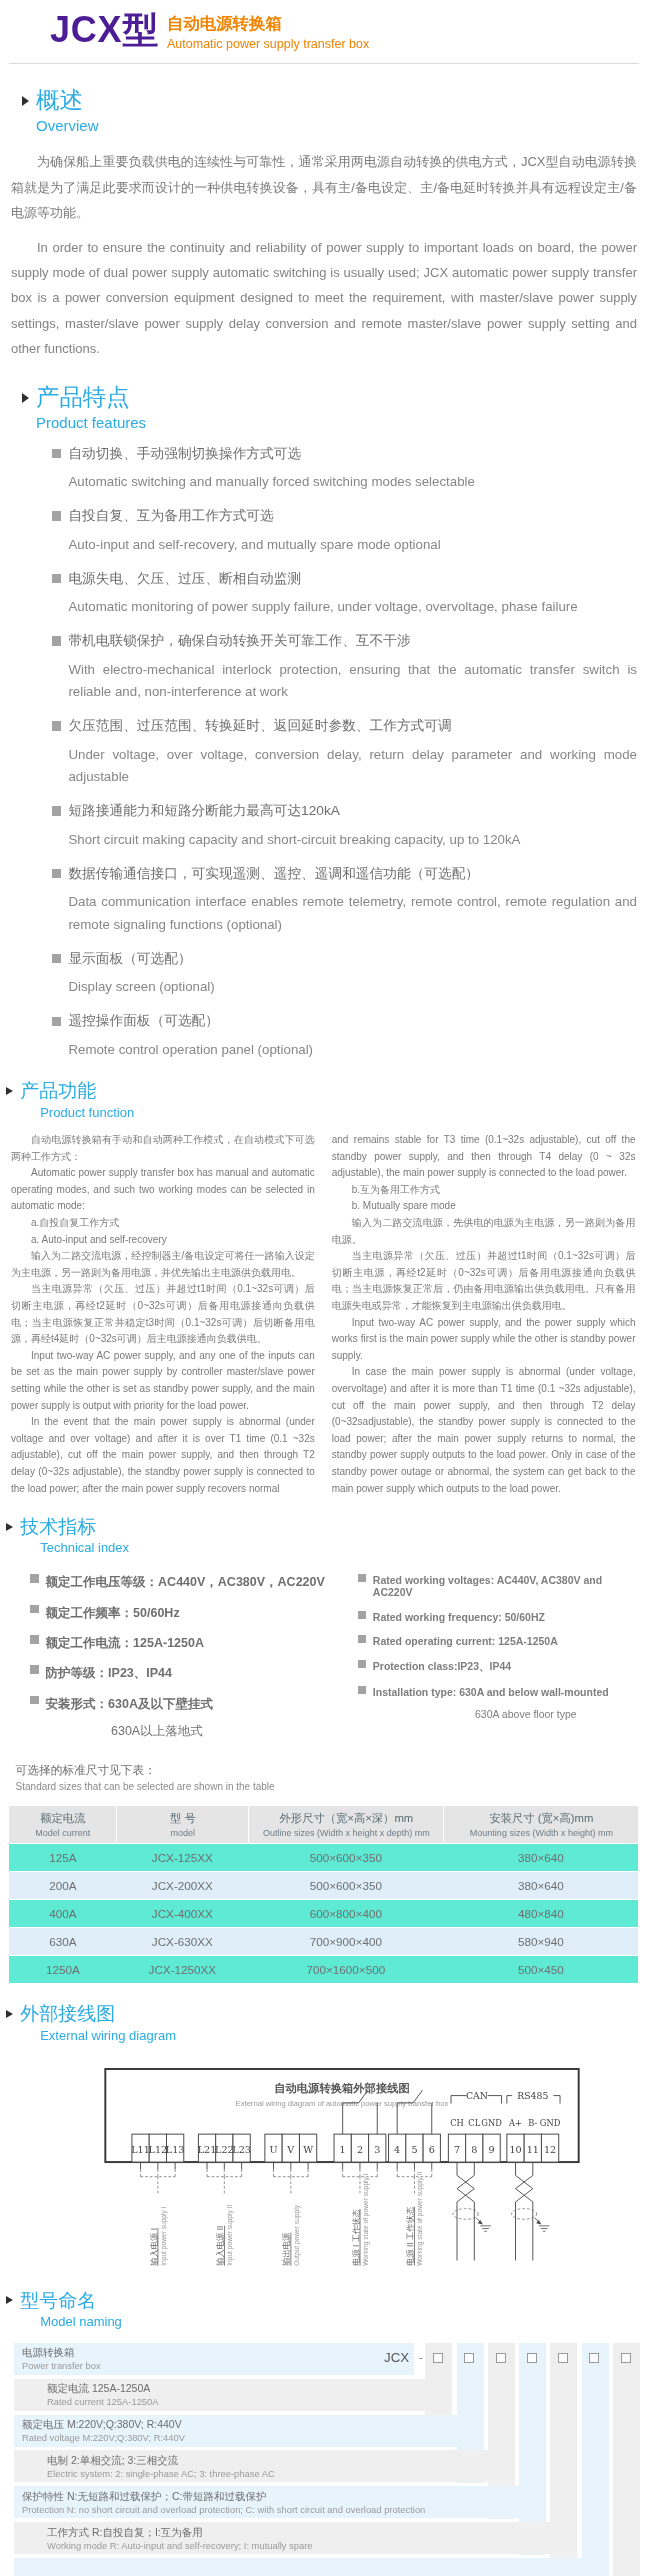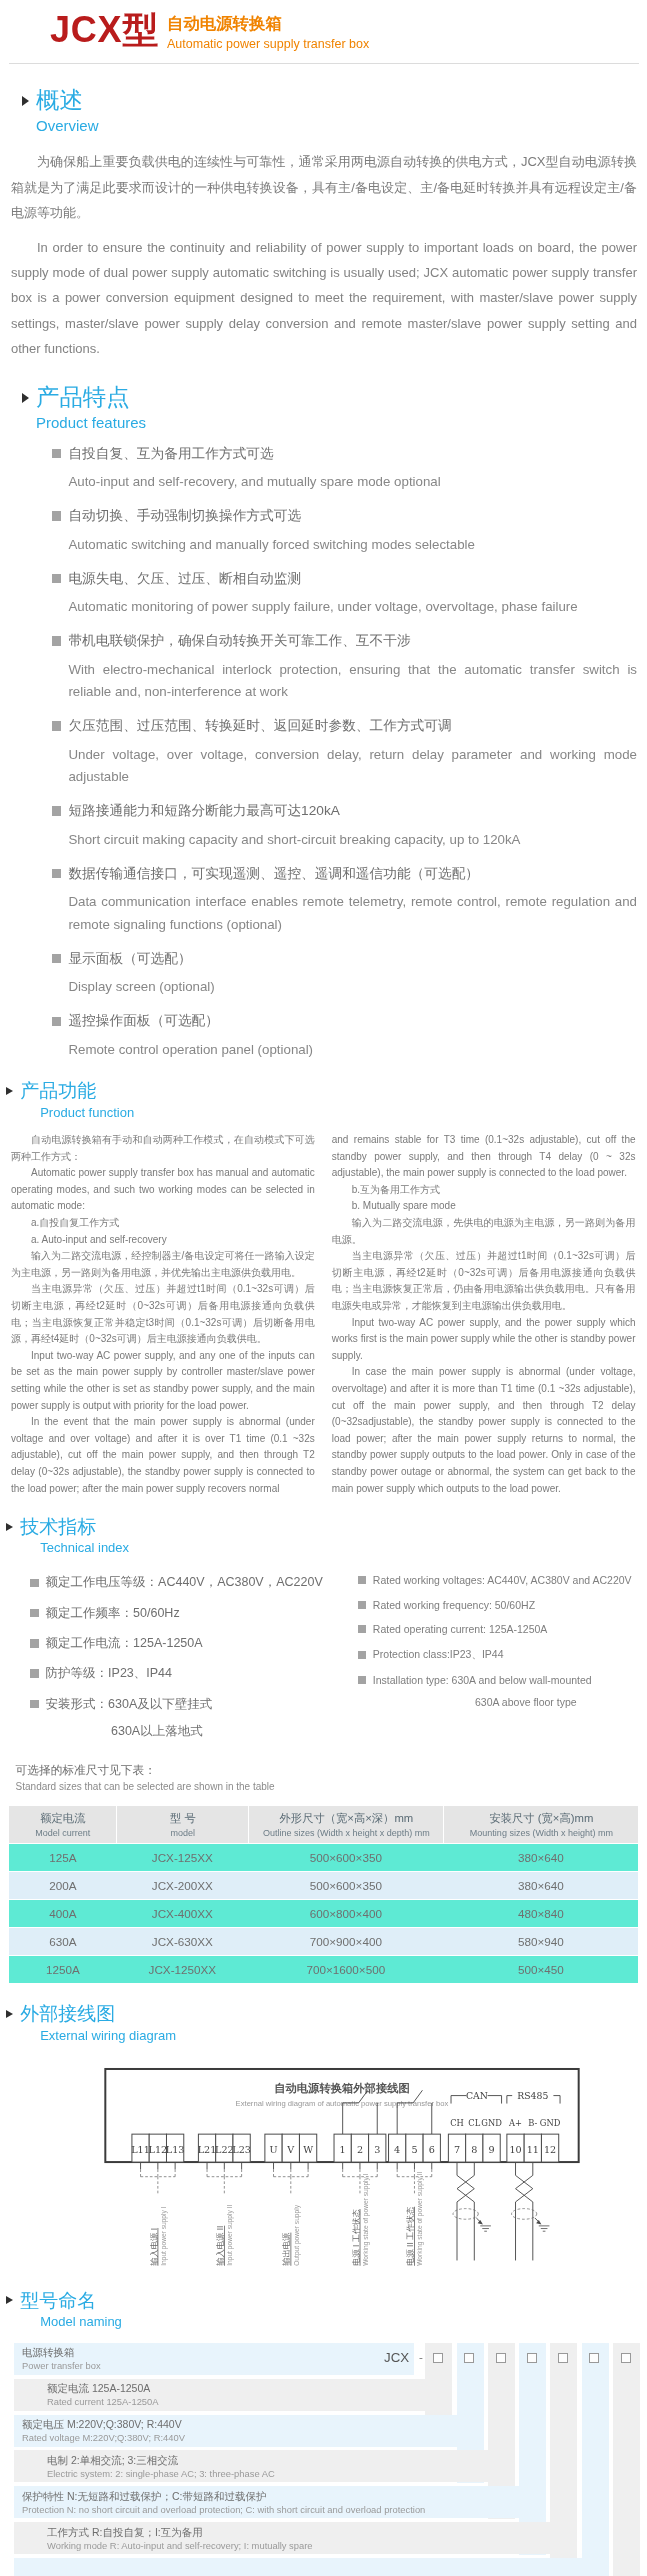--- a/index.html
+++ b/index.html
@@ -2,21 +2,21 @@
 <html style="font-size:12.5px"><head>
 <meta charset="utf-8">
 <style>
   * { margin:0; padding:0; box-sizing:border-box; }
   html,body { background:#fff; }
   body { font-family:"Liberation Sans", sans-serif; }
   .page { position:relative; width:648px; height:2576px; margin:0 auto; background:#fff; overflow:hidden; }
 
   
   .hdr { display:flex; align-items:flex-start; padding:11px 0 0 50px; }
-  .hdr .model { color:#b91c1c; font-size:36px; font-weight:bold; letter-spacing:0.8px; line-height:1.05; }
+  .hdr .model { color:#4c1d95; font-size:36px; font-weight:bold; letter-spacing:0.8px; line-height:1.05; }
   .hdr .tblock { margin-left:7.8px; padding-top:1.6px; }
   .hdr .t-zh { color:#f08300; font-size:16.4px; font-weight:bold; }
   .hdr .t-en { color:#f08300; font-size:12.5px; margin-top:2.3px; }
   .hdr-rule { border:none; border-top:0.8px solid #dcdcdc; margin:12.5px 9.4px 0 9.4px; }
 
   
   .sec-head { display:flex; align-items:flex-start; }
   .sec-head.big { margin:23.4px 0 0 22px; }
   .sec-head.small { margin:20px 0 0 6.2px; }
   .tri { width:0; height:0; border-top:5.5px solid transparent; border-bottom:5.5px solid transparent; border-left:7.8px solid #2f2f2f; margin-top:7.8px; }
@@ -41,21 +41,21 @@
   
   .func-cols { display:flex; gap:17px; margin:12.5px 12.5px 0 11px; }
   .func-col { flex:1; }
   .fp { color:#7a7a7a; font-size:10px; line-height:1.66; text-align:justify; text-indent:2em; }
   .fp.noind { text-indent:0; }
 
   
   .tech-cols { display:flex; margin:19px 9.4px 0 30px; }
   .tech-left { width:328px; }
   .tech-right { flex:1; }
-  .tech-item { display:flex; align-items:center; color:#6f6f6f; font-size:12.5px; margin-bottom:13.3px; }
+  .tech-item { display:flex; align-items:flex-start; color:#6f6f6f; font-size:12.5px; margin-bottom:13.3px;font-weight:bold; }
   .tech-item .sq { width:8.6px; height:8.6px; }
   .tech-right .tech-item { font-size:10.5px; color:#7e7e7e; margin-bottom:12.5px; }
   .tech-right .tech-item .sq { width:7.8px; height:7.8px; }
   .tech-extra { color:#6f6f6f; font-size:12.5px; margin:-3.1px 0 0 81px; }
   .tech-extra.en { color:#7e7e7e; font-size:10.5px; margin:-3.1px 0 0 117px; }
 
   
   .sizes-note { margin:23.4px 9.4px 0 15.6px; }
   .note-zh { color:#6e6e6e; font-size:11.7px; }
   .note-en { color:#8b8b8b; font-size:10px; margin-top:3.1px; }
@@ -132,30 +132,30 @@
       <span class="tri"></span>
       <div class="sec-titles">
         <div class="sec-zh">产品特点</div>
         <div class="sec-en">Product features</div>
       </div>
     </div>
     <div class="feat-list">
       <div class="feat-item">
         <div class="feat-zh">
             <span class="sq"></span>
+            <span>自动切换、手动强制切换操作方式可选</span>
+          </div>
+        <div class="feat-en">Automatic switching and manually forced switching modes selectable</div>
+      </div>
+      <div class="feat-item">
+        <div class="feat-zh">
+            <span class="sq"></span>
             <span>自投自复、互为备用工作方式可选</span>
           </div>
         <div class="feat-en">Auto-input and self-recovery, and mutually spare mode optional</div>
-      </div>
-      <div class="feat-item">
-        <div class="feat-zh">
-            <span class="sq"></span>
-            <span>自动切换、手动强制切换操作方式可选</span>
-          </div>
-        <div class="feat-en">Automatic switching and manually forced switching modes selectable</div>
       </div>
       <div class="feat-item">
         <div class="feat-zh">
             <span class="sq"></span>
             <span>电源失电、欠压、过压、断相自动监测</span>
           </div>
         <div class="feat-en">Automatic monitoring of power supply failure, under voltage, overvoltage, phase failure</div>
       </div>
       <div class="feat-item">
         <div class="feat-zh">

